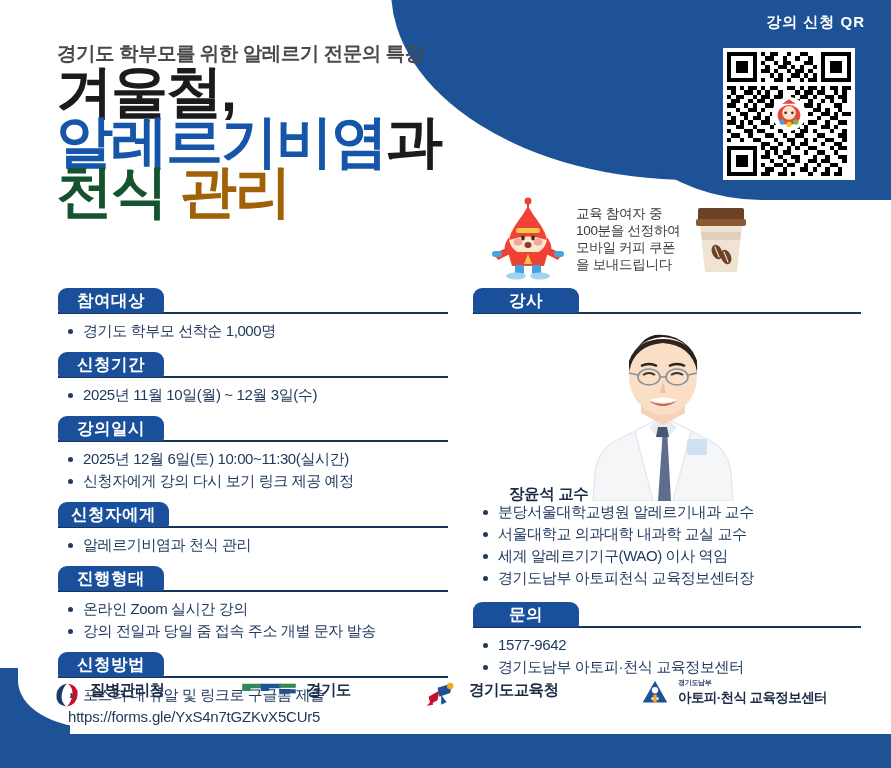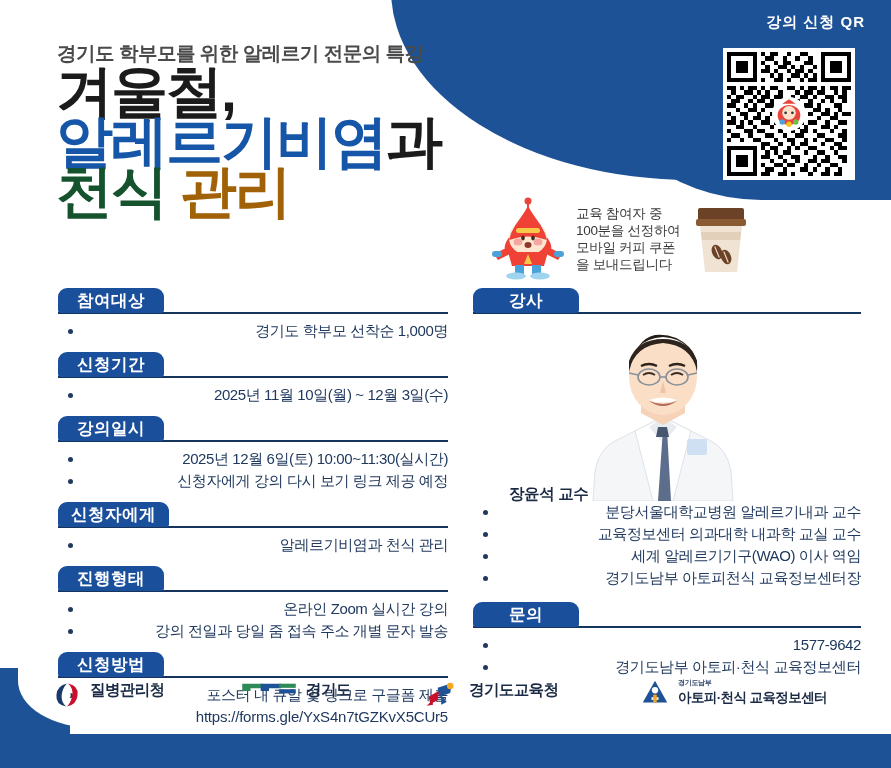--- a/index.html
+++ b/index.html
@@ -95,21 +95,21 @@
 
   
   .promo { position:absolute; left:492px; top:196px; z-index:5;
            display:flex; align-items:center; gap:12px; }
   .mascot { width:72px; height:86px; position:relative; }
   .promo-text { font-size:13.5px; font-weight:normal; line-height:17px;
                 color:#3a3a3a; letter-spacing:-0.3px; }
   .coffee { width:58px; height:74px; position:relative; }
 
   
-  .sec { position:relative;text-align:right; }
+  .sec { position:relative; }
   .sec-head { position:relative; height:27px; margin-bottom:5px; }
   .badge {
     position:absolute; left:0; top:0;
     height:25px; min-width:106px; padding:0 13px;
     background:#1a4f9c;
     border-top-left-radius:9px; border-top-right-radius:9px;
     border-bottom-left-radius:3px; border-bottom-right-radius:3px;
     color:#ffffff; font-size:16.5px; font-weight:bold;
     letter-spacing:0.5px;
     display:flex; align-items:center; justify-content:center;
@@ -573,21 +573,21 @@
           <path d="M106 45 Q114 41 122 45" stroke="#2e241d" stroke-width="2.4" fill="none"></path>
           <path d="M100 60 L97 72 L103 72 Z" fill="#efc4a4"></path>
           <path d="M86 80 Q100 90 114 80 Q100 86 86 80 Z" fill="#b5685c"></path>
           <path d="M86 79 Q100 74 114 79 Q100 84 86 79 Z" fill="#ffffff"></path>
         </svg>
         <div class="doc-name">장윤석 교수</div>
       </div>
 
       <ul class="bullets">
         <li>분당서울대학교병원 알레르기내과 교수</li>
-        <li>교육정보센터 의과대학 내과학 교실 교수</li>
+        <li>서울대학교 의과대학 내과학 교실 교수</li>
         <li>세계 알레르기기구(WAO) 이사 역임</li>
         <li>경기도남부 아토피천식 교육정보센터장</li>
       </ul>
     </div>
 
     <div class="gap"></div>
 
     <div class="sec">
       <div class="sec-head">
           <div class="rule"></div>

